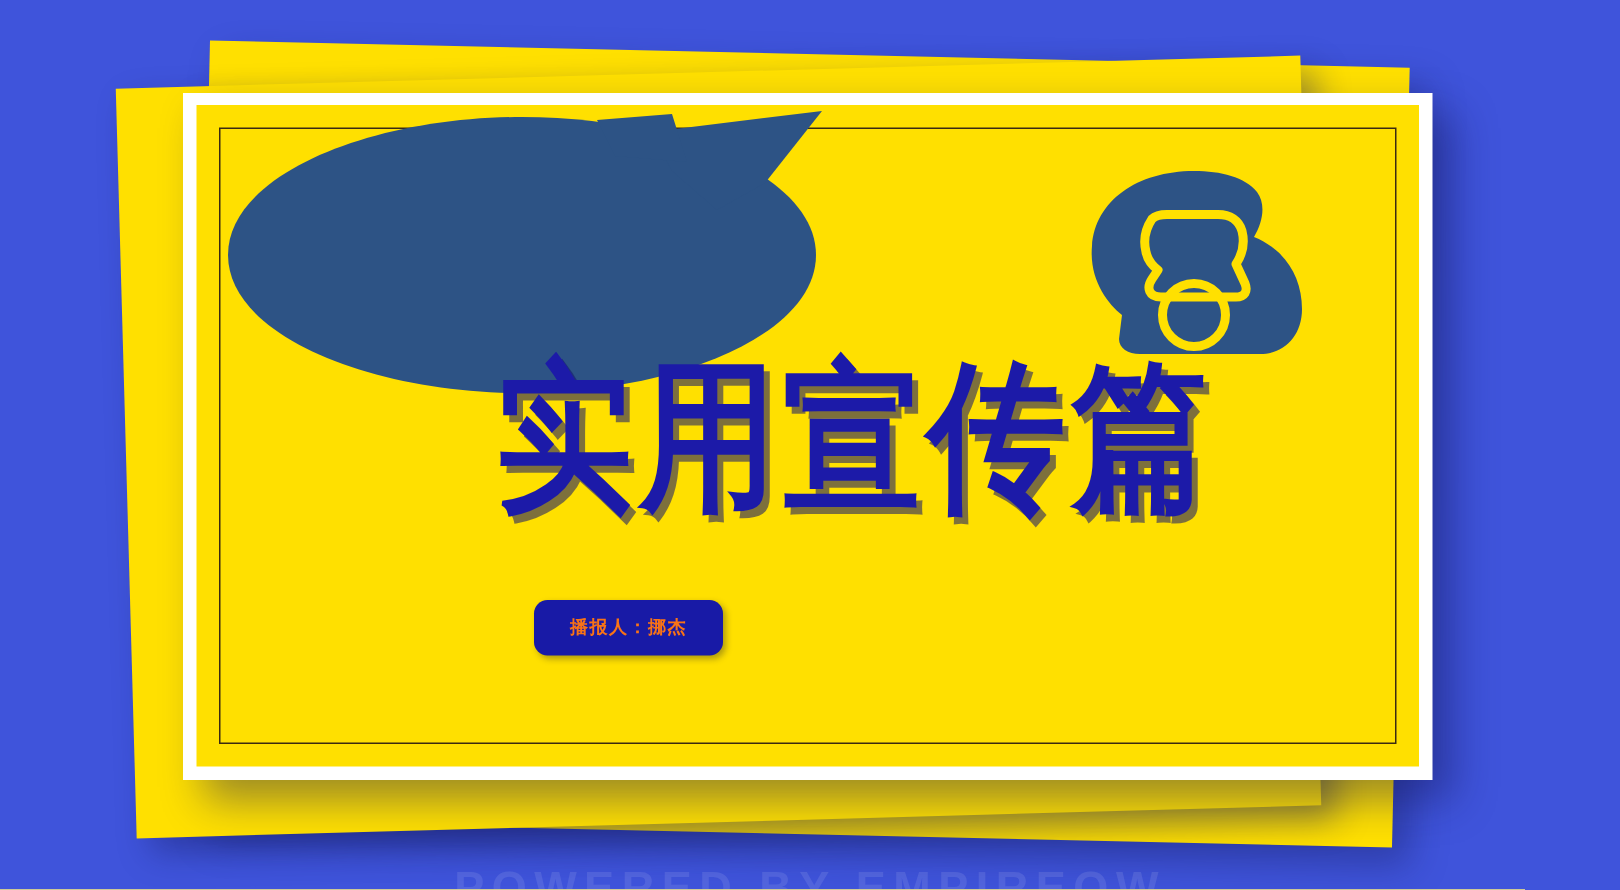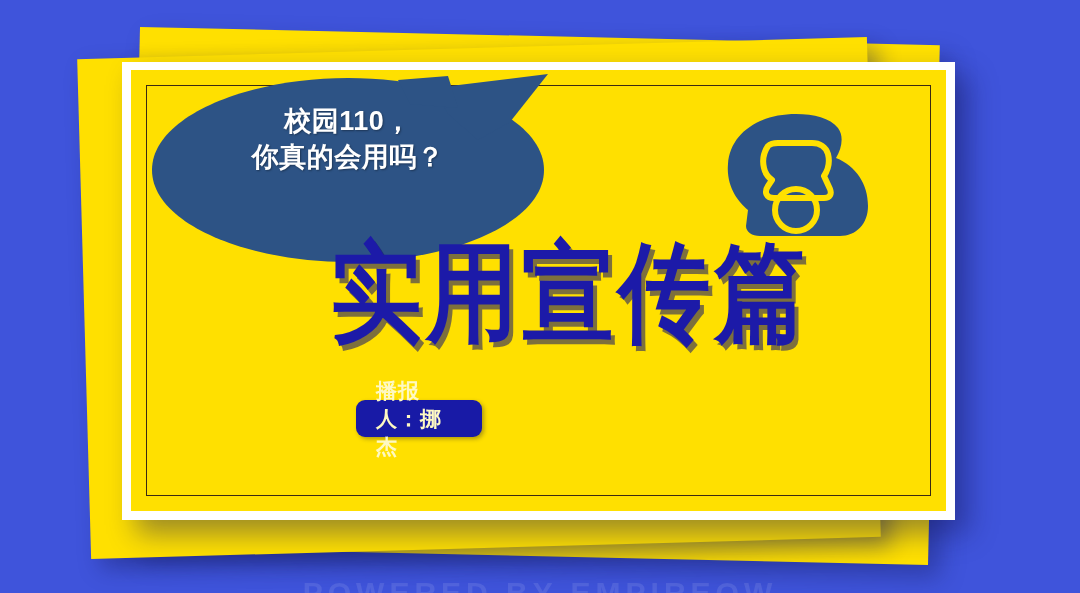--- a/index.html
+++ b/index.html
@@ -121,27 +121,27 @@
     transform-origin: left top;
   }
 
   
   .pill {
     position: absolute;
     top: 400px;
     height: 37px;
     background: #181aa6;
     border-radius: 9px;
-    color: #fef9c3;
-    font-size: 21px;
+    color: #f97316;
+    font-size: 12px;
     font-weight: 700;
     display: flex;
     align-items: center;
     justify-content: center;
-    padding: 0 20px;
+    padding: 0 6px;
     box-sizing: border-box;
     box-shadow: 2px 2px 4px rgba(30, 30, 40, 0.35);
     letter-spacing: 1px;
   }
   #pill-presenter { left: 356px; width: 126px; }
   #pill-date { left: 548px; width: 140px; }
 
   
   #watermark {
     position: absolute;
@@ -183,22 +183,20 @@
     <svg viewBox="0 0 400 192" width="400" height="192" aria-hidden="true">
       <path d="M200 4
                C300 4 396 42 396 96
                C396 150 300 188 200 188
                C100 188 4 150 4 96
                C4 42 100 4 200 4 Z" fill="#2d5385"></path>
       <path d="M286 14 L400 0 L362 48 L330 66 L300 40 Z" fill="#2d5385"></path>
       <path d="M250 6 L300 2 L310 34 L262 30 Z" fill="#2d5385"></path>
     </svg>
   </div>
-  <div id="bubble-text">校园110，
-你真的会用吗？</div>
 
   <div id="main-title">实用宣传篇</div>
 
   <div id="pill-presenter" class="pill">播报人：挪杰</div>
 
   <div id="watermark">POWERED BY EMPIREOW</div>
 
 </div>
 
 </body></html>

